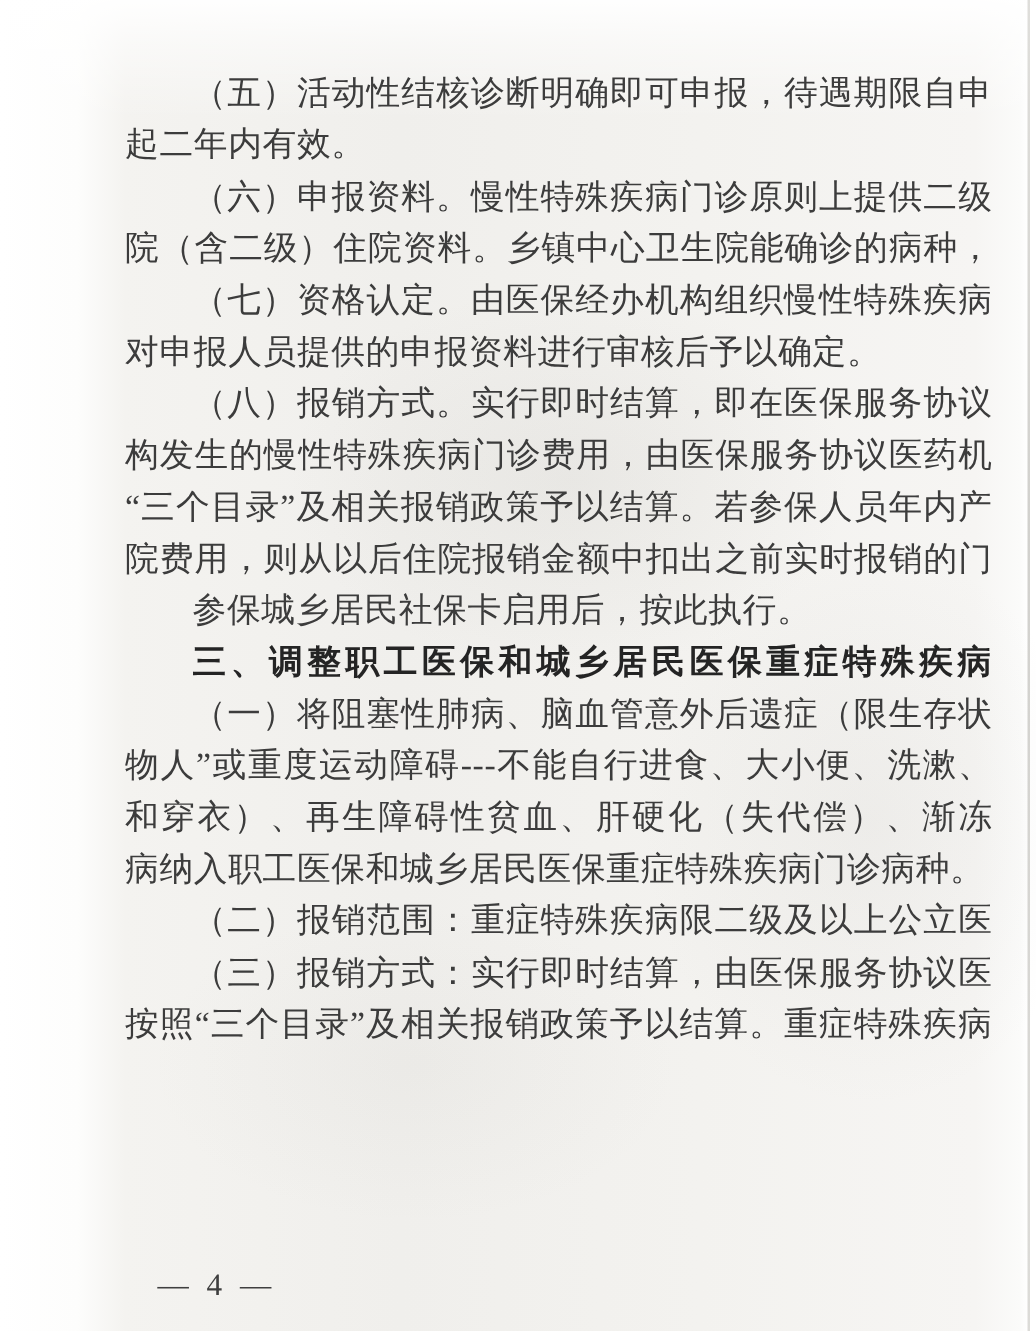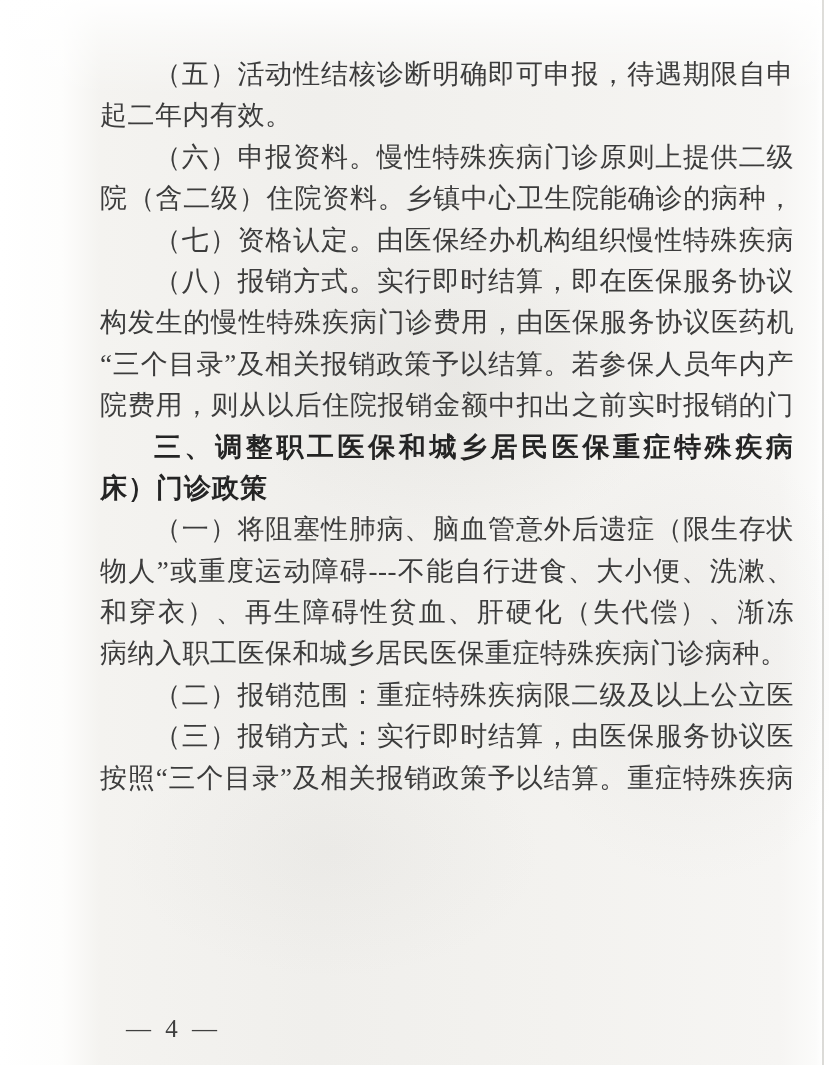--- a/index.html
+++ b/index.html
@@ -67,26 +67,27 @@
 <body>
 
 <div class="page">
 
   <div class="textcol">
     <div class="line indent">（五）活动性结核诊断明确即可申报，待遇期限自申报之日</div>
     <div class="line short">起二年内有效。</div>
     <div class="line indent">（六）申报资料。慢性特殊疾病门诊原则上提供二级以上医</div>
     <div class="line">院（含二级）住院资料。乡镇中心卫生院能确诊的病种，住院资</div>
     <div class="line indent">（七）资格认定。由医保经办机构组织慢性特殊疾病专家组</div>
+    <div class="line short">对申报人员提供的申报资料进行审核后予以确定。</div>
     <div class="line indent">（八）报销方式。实行即时结算，即在医保服务协议医药机</div>
     <div class="line">构发生的慢性特殊疾病门诊费用，由医保服务协议医药机构按照</div>
     <div class="line">“三个目录”及相关报销政策予以结算。若参保人员年内产生住</div>
     <div class="line">院费用，则从以后住院报销金额中扣出之前实时报销的门诊费</div>
+    <div class="line indent short">参保城乡居民社保卡启用后，按此执行。</div>
     <div class="line indent head">三、调整职工医保和城乡居民医保重症特殊疾病（原家庭病</div>
-    <div class="line short head">床）门诊政策</div>
     <div class="line indent">（一）将阻塞性肺病、脑血管意外后遗症（限生存状态为“植</div>
     <div class="line">物人”或重度运动障碍---不能自行进食、大小便、洗漱、翻身</div>
     <div class="line">和穿衣）、再生障碍性贫血、肝硬化（失代偿）、渐冻症、癫痫</div>
     <div class="line short">病纳入职工医保和城乡居民医保重症特殊疾病门诊病种。</div>
     <div class="line indent">（二）报销范围：重症特殊疾病限二级及以上公立医保服务</div>
     <div class="line indent">（三）报销方式：实行即时结算，由医保服务协议医疗机构</div>
     <div class="line">按照“三个目录”及相关报销政策予以结算。重症特殊疾病申请</div>
   </div>
 
   <div class="page-number">— 4 —</div>

